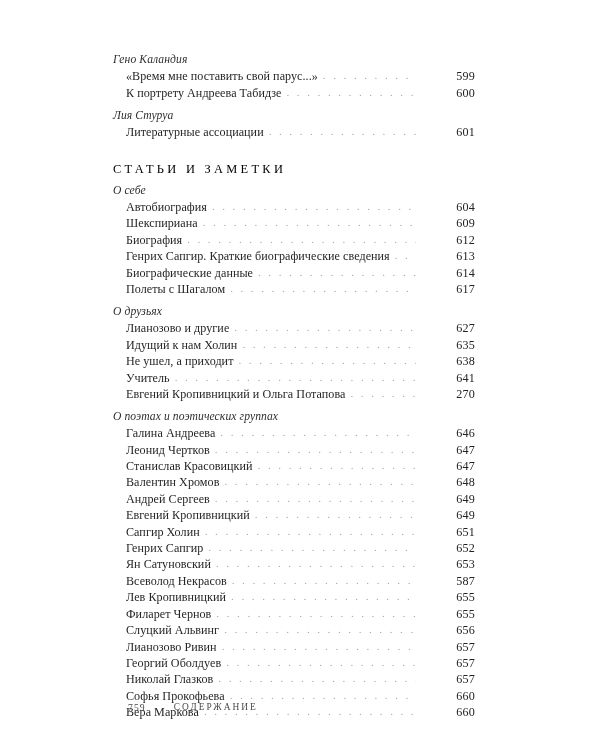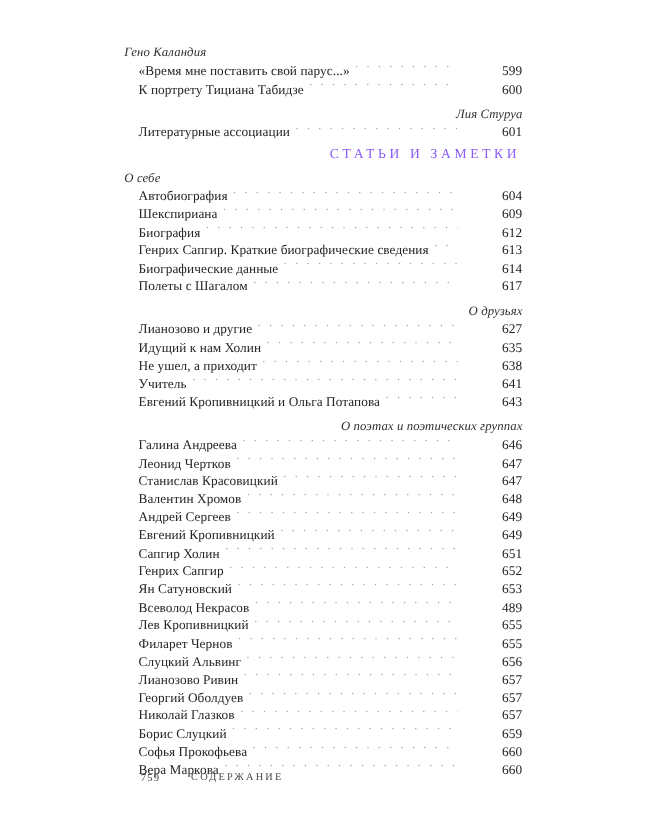--- a/index.html
+++ b/index.html
@@ -22,38 +22,38 @@
     position: absolute;
     left: 0;
     top: 0;
     width: 600px;
     height: 750px;
   }
 
   .toc {
     position: absolute;
     left: 113px;
-    top: 40px;
+    top: 52px;
     width: 362px;
   }
 
   
   .group-head {
     font-style: italic;
     font-size: 11.6px;
     line-height: 16.4px;
     color: #2f2f2f;
     white-space: nowrap;
     letter-spacing: .1px;
   }
 
   
   .entry {
     display: flex;
-    align-items: flex-start;
+    align-items: flex-end;
     font-size: 12.1px;
     line-height: 16.4px;
     color: #262626;
     padding-left: 13px;
     white-space: nowrap;
   }
   .entry-title {
     flex: 0 0 auto;
     letter-spacing: .05px;
   }
@@ -80,29 +80,29 @@
     width: 24px;
     text-align: right;
     font-size: 12.1px;
     color: #232323;
     font-variant-numeric: oldstyle-nums;
     letter-spacing: .2px;
     margin-left: 32px;
   }
 
   
-  .gap-before-group { margin-top: 6.5px; text-align: right; }
+  .gap-before-group { margin-top: 6.5px; }
 
   
   .part-title {
-    text-align: right;
+    text-align: left;
     font-size: 12.4px;
     letter-spacing: 3.3px;
-    color: #8b5cf6;
-    margin-top: 4px;
+    color: #000000;
+    margin-top: 21px;
     margin-bottom: 6px;
     padding-right: 2px;
     white-space: nowrap;
   }
 
   
   .footer {
     position: absolute;
     left: 128px;
     top: 702px;
@@ -130,21 +130,21 @@
 <div class="page">
 
   <div class="toc" id="toc-root">
       <div class="group-head">Гено Каландия</div>
       <div class="entry">
         <span class="entry-title">«Время мне поставить свой парус...»</span>
         <span class="leader"></span>
         <span class="entry-page">599</span>
       </div>
       <div class="entry">
-        <span class="entry-title">К портрету Тициана Табидзе</span>
+        <span class="entry-title">К портрету Андреева Табидзе</span>
         <span class="leader"></span>
         <span class="entry-page">600</span>
       </div>
       <div class="group-head gap-before-group">Лия Стуруа</div>
       <div class="entry">
         <span class="entry-title">Литературные ассоциации</span>
         <span class="leader"></span>
         <span class="entry-page">601</span>
       </div>
       <div class="part-title">СТАТЬИ  И  ЗАМЕТКИ</div>
@@ -196,21 +196,21 @@
         <span class="entry-page">638</span>
       </div>
       <div class="entry">
         <span class="entry-title">Учитель</span>
         <span class="leader"></span>
         <span class="entry-page">641</span>
       </div>
       <div class="entry">
         <span class="entry-title">Евгений Кропивницкий и Ольга Потапова</span>
         <span class="leader"></span>
-        <span class="entry-page">643</span>
+        <span class="entry-page">270</span>
       </div>
       <div class="group-head gap-before-group">О поэтах и поэтических группах</div>
       <div class="entry">
         <span class="entry-title">Галина Андреева</span>
         <span class="leader"></span>
         <span class="entry-page">646</span>
       </div>
       <div class="entry">
         <span class="entry-title">Леонид Чертков</span>
         <span class="leader"></span>
@@ -247,21 +247,21 @@
         <span class="entry-page">652</span>
       </div>
       <div class="entry">
         <span class="entry-title">Ян Сатуновский</span>
         <span class="leader"></span>
         <span class="entry-page">653</span>
       </div>
       <div class="entry">
         <span class="entry-title">Всеволод Некрасов</span>
         <span class="leader"></span>
-        <span class="entry-page">489</span>
+        <span class="entry-page">587</span>
       </div>
       <div class="entry">
         <span class="entry-title">Лев Кропивницкий</span>
         <span class="leader"></span>
         <span class="entry-page">655</span>
       </div>
       <div class="entry">
         <span class="entry-title">Филарет Чернов</span>
         <span class="leader"></span>
         <span class="entry-page">655</span>
@@ -278,25 +278,20 @@
       </div>
       <div class="entry">
         <span class="entry-title">Георгий Оболдуев</span>
         <span class="leader"></span>
         <span class="entry-page">657</span>
       </div>
       <div class="entry">
         <span class="entry-title">Николай Глазков</span>
         <span class="leader"></span>
         <span class="entry-page">657</span>
-      </div>
-      <div class="entry">
-        <span class="entry-title">Борис Слуцкий</span>
-        <span class="leader"></span>
-        <span class="entry-page">659</span>
       </div>
       <div class="entry">
         <span class="entry-title">Софья Прокофьева</span>
         <span class="leader"></span>
         <span class="entry-page">660</span>
       </div>
       <div class="entry">
         <span class="entry-title">Вера Маркова</span>
         <span class="leader"></span>
         <span class="entry-page">660</span>

